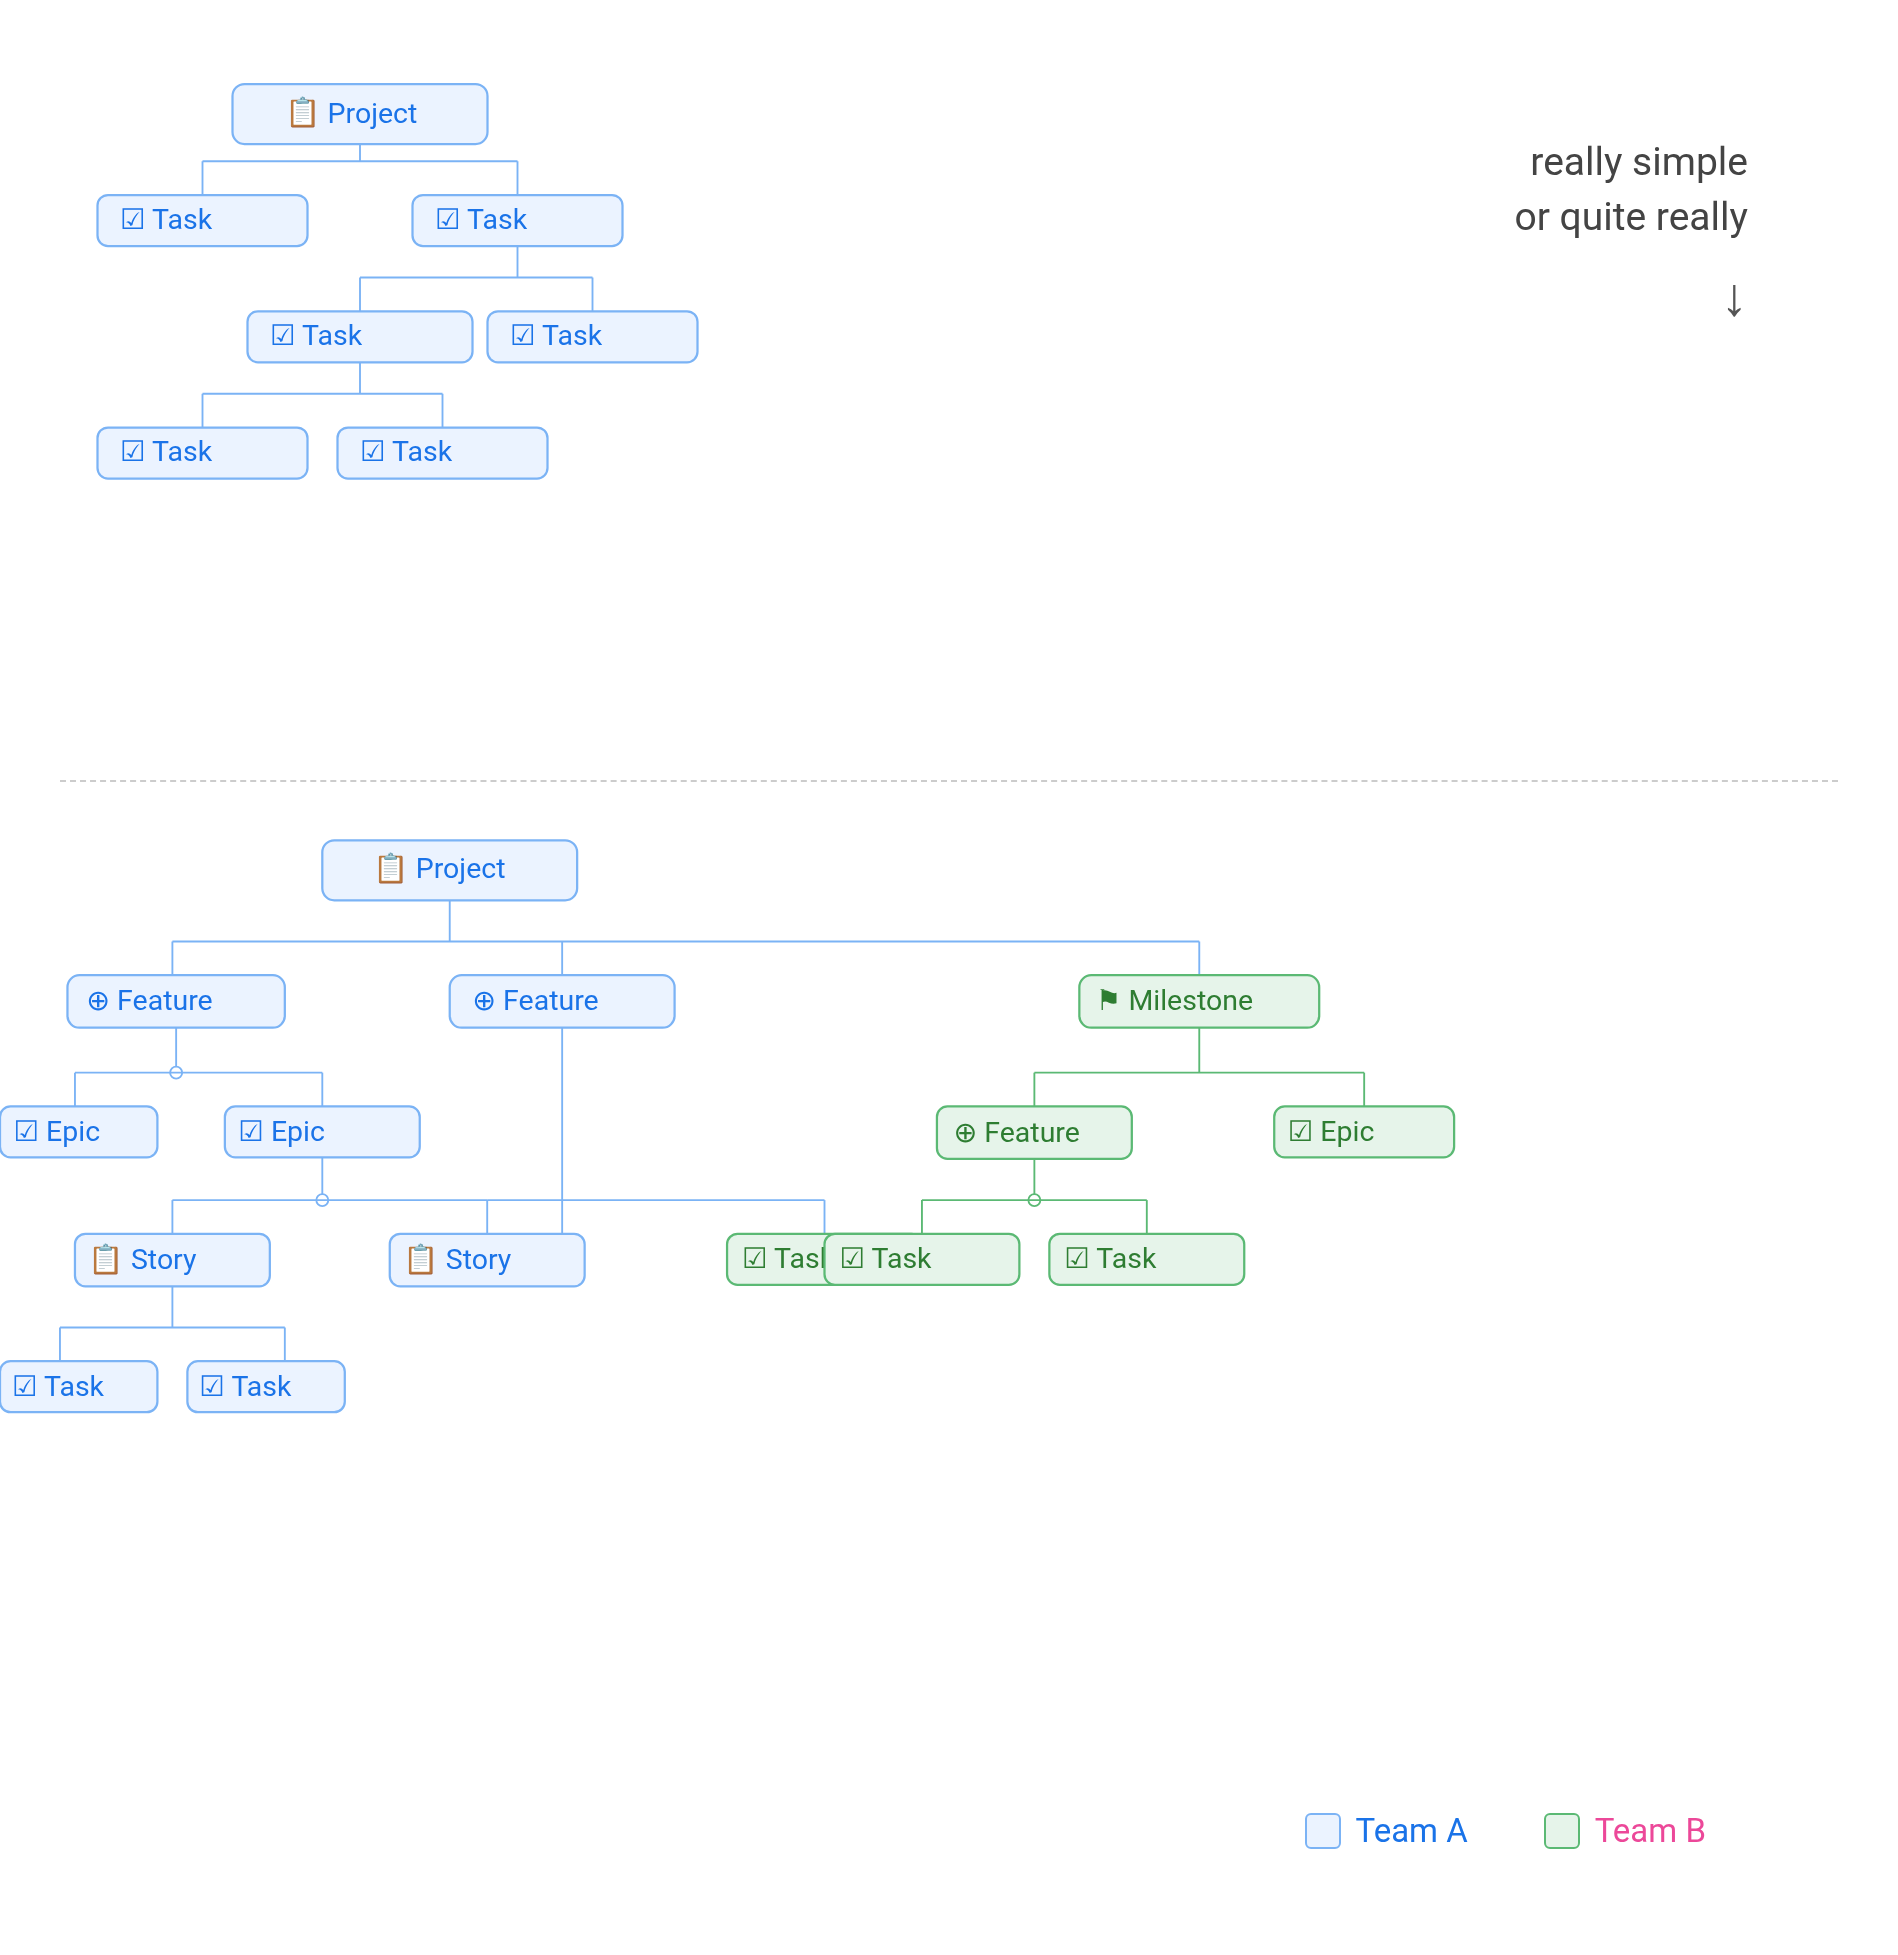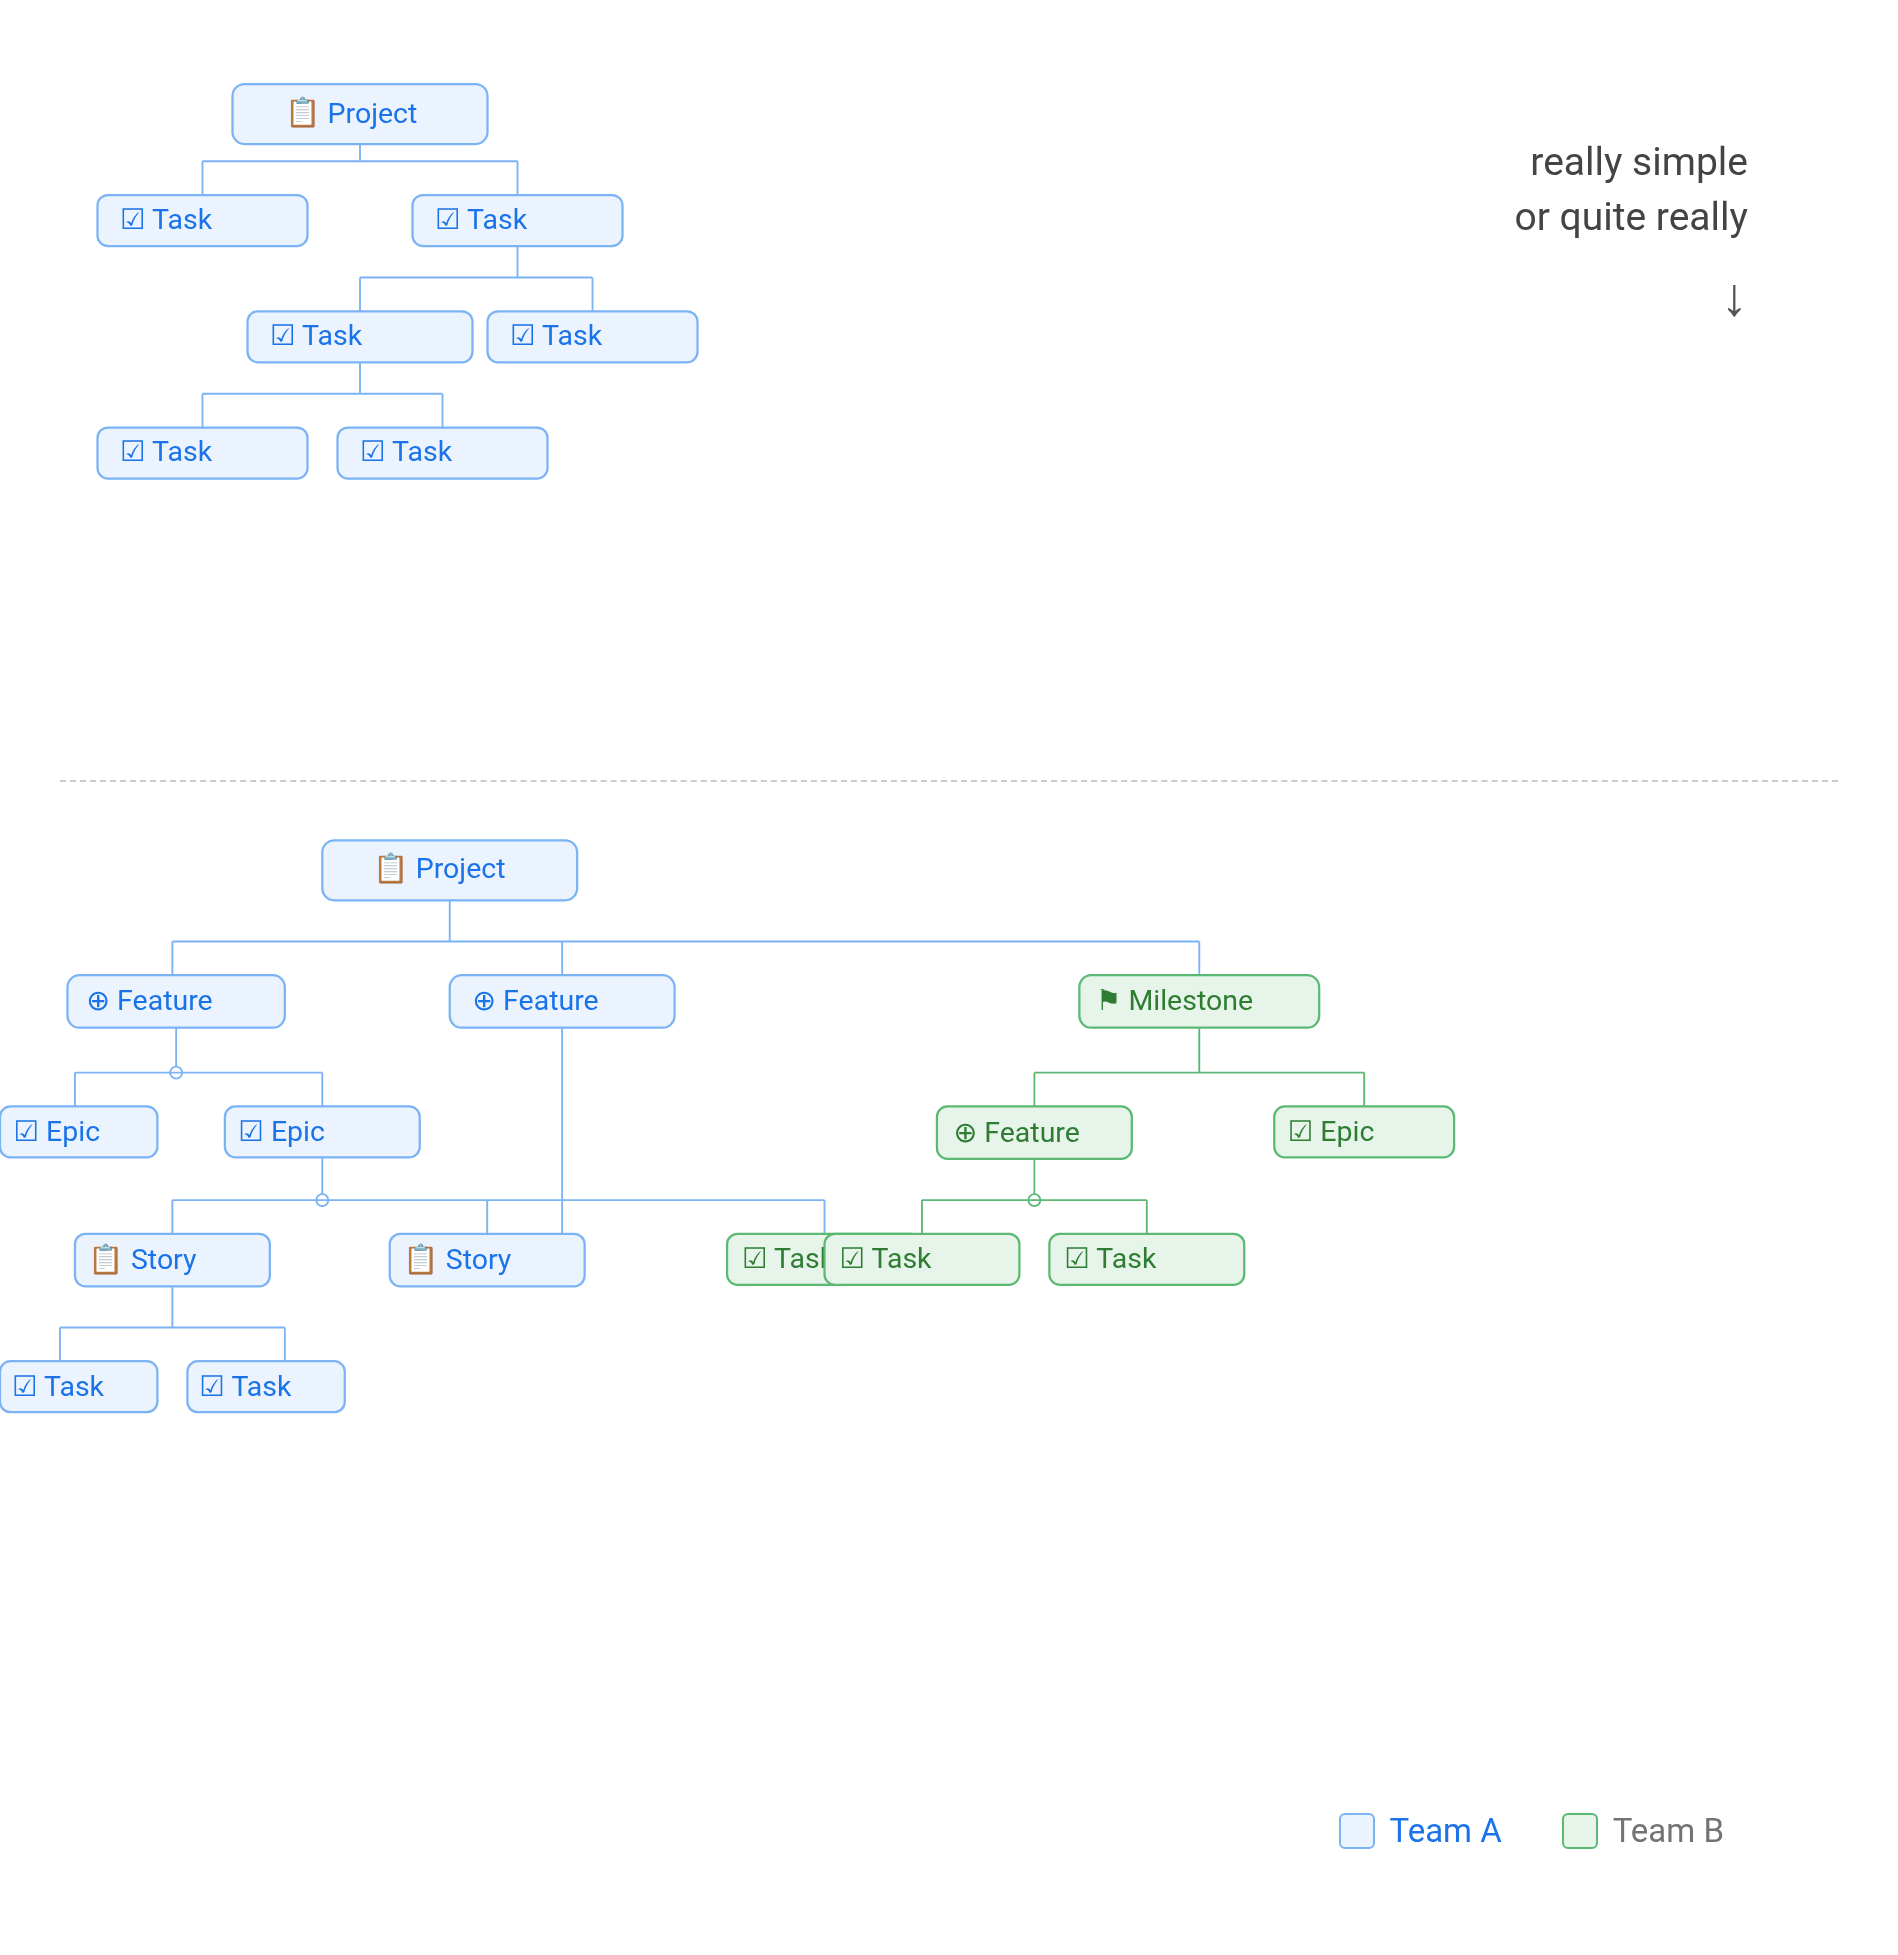--- a/index.html
+++ b/index.html
@@ -136,23 +136,23 @@
     .connector-green {
       stroke: #5BB974;
       stroke-width: 2.5;
       fill: none;
     }
 
     
     .legend {
       position: absolute;
       bottom: 105px;
-      right: 174px;
+      right: 192px;
       display: flex;
-      gap: 60px;
+      gap: 76px;
       align-items: flex-end;
     }
     .legend-item {
       display: flex;
       align-items: center;
       gap: 15px;
       font-size: 33px;
     }
     .legend-box-blue {
       width: 36px;
@@ -162,21 +162,21 @@
       border-radius: 6px;
     }
     .legend-box-green {
       width: 36px;
       height: 36px;
       border: 2.2px solid #5BB974;
       background: #E6F4EA;
       border-radius: 6px;
     }
     .legend-label-blue { color: #1A73E8; }
-    .legend-label-green { color: #737373; }
+    .legend-label-green { color: #ec4899; }
   </style>
 </head>
 <body>
 
 <div class="diagram-top">
   <svg class="tree" width="900" height="675" viewBox="0 0 1200 900">
 
     <line x1="480" y1="100" x2="480" y2="155" class="connector"></line>
 
     <line x1="270" y1="155" x2="690" y2="155" class="connector"></line>

